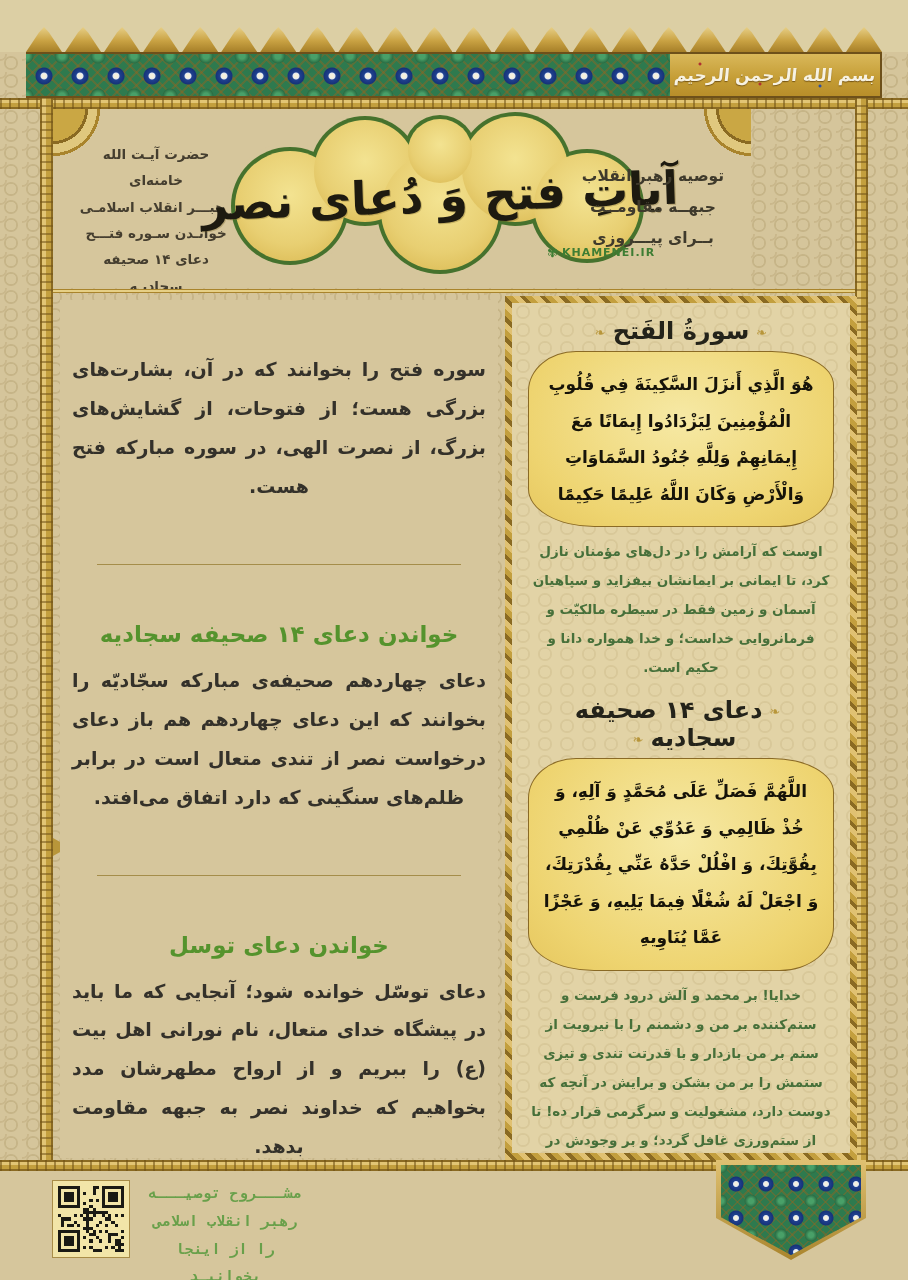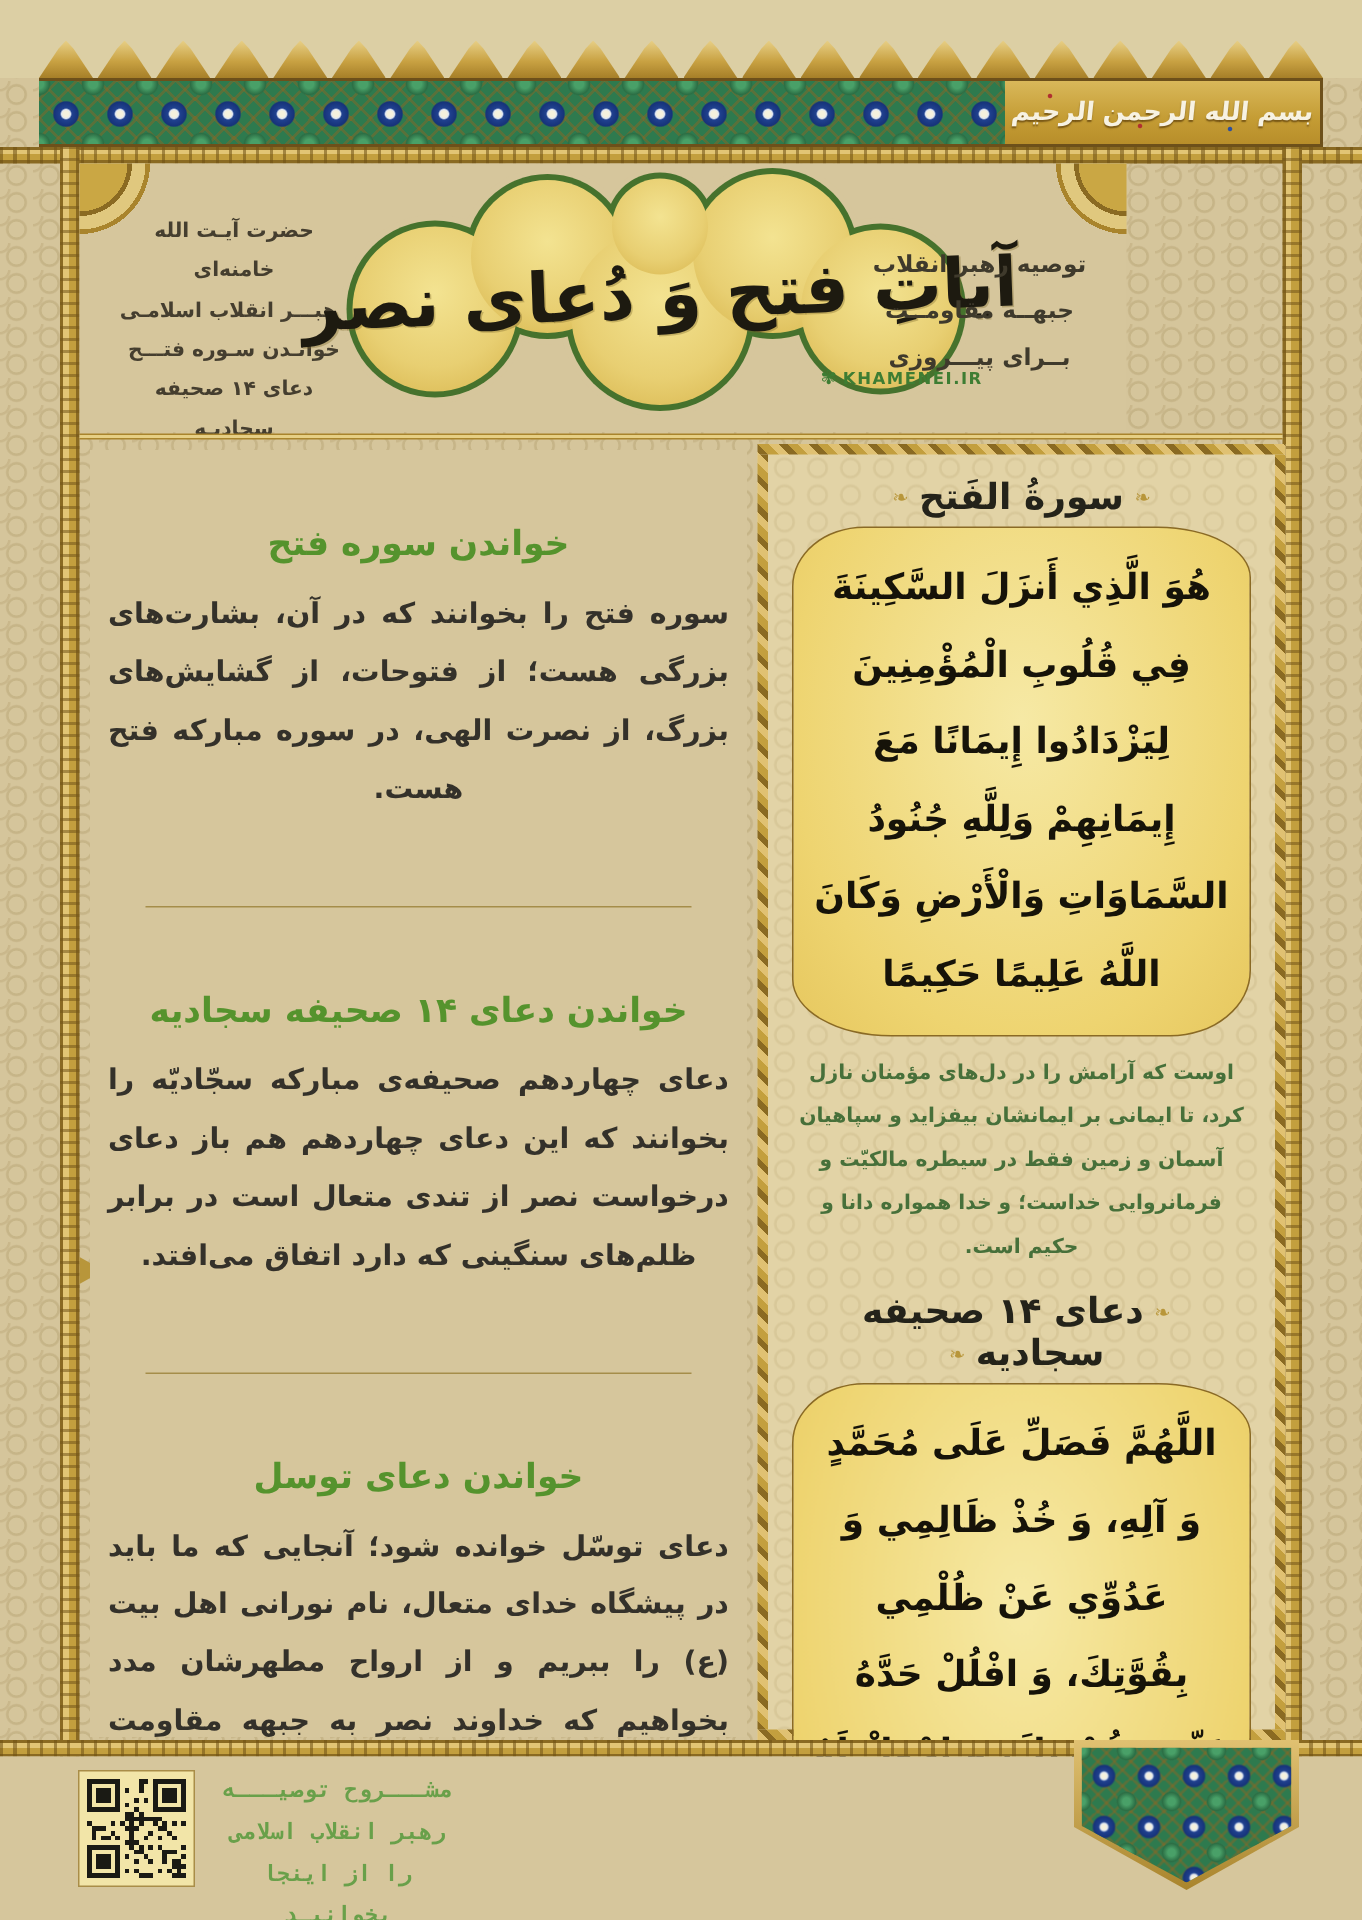--- a/index.html
+++ b/index.html
@@ -107,21 +107,21 @@
     border:7px solid; border-image:repeating-linear-gradient(45deg,#e0c172 0 5px,#8a6a22 5px 9px,#c39f3e 9px 14px) 7;
     padding:6px 14px 0 14px; direction:rtl;
   }
   .p-title{ position:relative; text-align:center; color:#24231a; font-size:24px; font-weight:bold; margin:8px 0 6px 0; }
   .p-title .leaf{ color:#b8963a; font-size:13px; vertical-align:middle; margin:0 7px; }
   .cloud{
     background:radial-gradient(120% 150% at 50% 38%, #f6e9a5 0%, #eed470 42%, #ddb84a 78%, #cfa93c 100%);
     border:1.5px solid #8a6a25;
     border-radius:48px 62px 54px 66px / 40px 34px 44px 38px;
     padding:14px 12px; margin:2px 2px 10px 2px;
-    color:#161309; font-size:24px; font-weight:bold; line-height:2.15; text-align:center;
+    color:#161309; font-size:17px; font-weight:bold; line-height:2.15; text-align:center;
   }
   .transl{ color:#47703a; font-size:13.5px; font-weight:bold; line-height:2.15;
     text-align:center; padding:0 4px 6px 4px; }
 
   
   .footer{ position:absolute; left:0; top:1171px; width:908px; height:125px; background:#d6c69c;font-family:Liberation Mono, monospace; }
   .qr-frame{ position:absolute; left:52px; top:9px; width:78px; height:78px;
     background:#f2e5a8; border:1px solid #a98d48; padding:5px; }
   .qr-frame svg{ display:block; width:66px; height:66px; }
   .qr-caption{ position:absolute; left:142px; top:10px; width:166px; direction:rtl;
@@ -242,21 +242,20 @@
       <div>توصیه رهبر انقلاب</div>
       <div>جبهــه مقاومــت</div>
       <div>بــرای پیـــروزی</div>
     </div>
   </div>
 
   <div class="header-divider"></div>
 
   <div class="left-col">
     <div>
-      <div class="sec-title">خواندن سوره فتح</div>
       <div class="sec-body">سوره فتح را بخوانند که در آن، بشارت‌های بزرگی هست؛ از فتوحات، از گشایش‌های بزرگ، از نصرت الهی، در سوره مبارکه فتح هست.</div>
     </div>
     <hr class="sec-divider">
     <div>
       <div class="sec-title">خواندن دعای ۱۴ صحیفه سجادیه</div>
       <div class="sec-body">دعای چهاردهم صحیفه‌ی مبارکه سجّادیّه را بخوانند که این دعای چهاردهم هم باز دعای درخواست نصر از تندی متعال است در برابر ظلم‌های سنگینی که دارد اتفاق می‌افتد.</div>
     </div>
     <hr class="sec-divider">
     <div>
       <div class="sec-title">خواندن دعای توسل</div>

